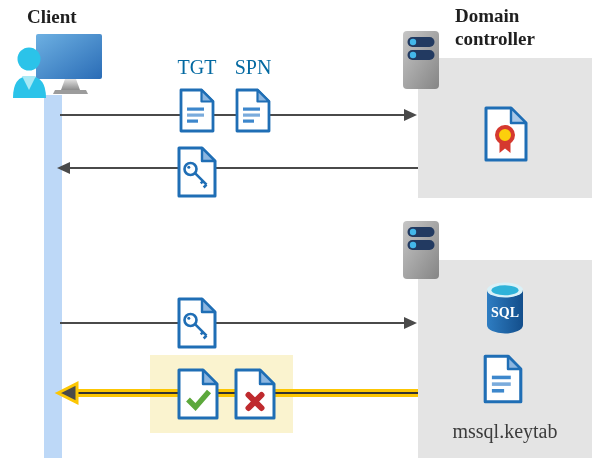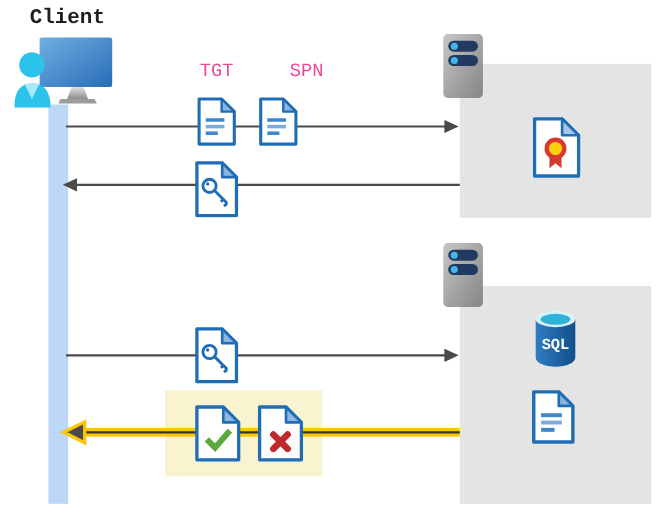--- a/index.html
+++ b/index.html
@@ -1,26 +1,26 @@
 <!DOCTYPE html>
 <html><head>
 <meta charset="utf-8">
 <style>
   html,body{margin:0;padding:0;background:#ffffff;}
   #stage{
     position:relative;width:600px;height:468px;background:#ffffff;overflow:hidden;
-    font-family:Liberation Mono, monospace;
+    font-family:Liberation Serif, serif;
   }
   .abs{position:absolute;}
   .panel{position:absolute;background:#e4e4e4;}
   .node-title{
     position:absolute;font-size:19px;font-weight:700;color:#1f1f1f;line-height:23px;
   }
   .small-label{
-    position:absolute;font-size:17px;color:#ec4899;text-align:center;
+    position:absolute;font-size:20px;color:#0369a1;text-align:center;
   }
   .caption{
     position:absolute;font-size:20px;color:#3c3c3c;text-align:center;
   }
   .timeline{
     position:absolute;left:44px;top:95px;width:18px;height:363px;background:#bdd8f7;
   }
   .highlight-box{
     position:absolute;left:150px;top:355px;width:143px;height:78px;background:#faf3cf;
   }
@@ -78,20 +78,21 @@
       <path d="M52 47 L63 47 L67 58 L48 58 Z" fill="url(#gstand)"></path>
       <path d="M42 58 H73 L75 62 H40 Z" fill="#9c9c9c"></path>
     </g>
     <g>
       <circle cx="16" cy="27" r="11.5" fill="#2bc3e9"></circle>
       <path d="M0 66 Q0 44 16 44 Q33 44 33 66 Z" fill="#2bc3e9"></path>
       <path d="M9 44 L16 58 L23 44 Z" fill="#a9e9f5"></path>
     </g>
   </svg>
 
+  <div class="node-title" style="left:455px;top:4px;width:135px;">Domain controller</div>
   <svg class="abs" style="left:402px;top:30px;" width="38" height="60" viewBox="0 0 38 60">
     <defs>
       <linearGradient id="gsrv" x1="0" y1="0" x2="1" y2="1">
         <stop offset="0" stop-color="#c6c6c6"></stop>
           <stop offset="1" stop-color="#858585"></stop>
       </linearGradient>
     </defs>
     <rect x="1" y="1" width="36" height="58" rx="4" fill="url(#gsrv)"></rect>
     <rect x="5.5" y="7" width="27" height="10" rx="5" fill="#223a61"></rect>
     <circle cx="11" cy="12" r="3.2" fill="#43b7ea"></circle>
@@ -127,23 +128,24 @@
     <text x="20" y="36" text-anchor="middle" font-size="14" font-weight="700" fill="#ffffff">SQL</text>
   </svg>
 
   <svg class="abs" style="left:483px;top:354px;" width="40" height="50" viewBox="0 0 36 45">
     <path d="M2 2 H22.5 L34 13.5 V43 H2 Z" fill="#ffffff" stroke="#1f6eb5" stroke-width="2.8" stroke-linejoin="round"></path>
     <path d="M22.5 2 V13.5 H34 Z" fill="#8cb6e0" stroke="#1f6eb5" stroke-width="2.2" stroke-linejoin="round"></path>
     <rect x="8" y="19.5" width="17" height="3.2" fill="#3d87cc"></rect>
     <rect x="8" y="25.5" width="17" height="3.2" fill="#7aabdc"></rect>
     <rect x="8" y="31.5" width="11" height="3.2" fill="#3d87cc"></rect>
   </svg>
+  <div class="caption" style="left:425px;top:420px;width:160px;">mssql.keytab</div>
 
   <div class="small-label" style="left:172px;top:56px;width:50px;">TGT</div>
-  <div class="small-label" style="left:244px;top:56px;width:50px;text-align:right;">SPN</div>
+  <div class="small-label" style="left:228px;top:56px;width:50px;">SPN</div>
 
   <svg class="abs" style="left:179px;top:88px;" width="36" height="45" viewBox="0 0 36 45">
     <path d="M2 2 H22.5 L34 13.5 V43 H2 Z" fill="#ffffff" stroke="#1f6eb5" stroke-width="2.8" stroke-linejoin="round"></path>
     <path d="M22.5 2 V13.5 H34 Z" fill="#8cb6e0" stroke="#1f6eb5" stroke-width="2.2" stroke-linejoin="round"></path>
     <rect x="8" y="19.5" width="17" height="3.2" fill="#3d87cc"></rect>
     <rect x="8" y="25.5" width="17" height="3.2" fill="#7aabdc"></rect>
     <rect x="8" y="31.5" width="11" height="3.2" fill="#3d87cc"></rect>
   </svg>
 
   <svg class="abs" style="left:235px;top:88px;" width="36" height="45" viewBox="0 0 36 45">

